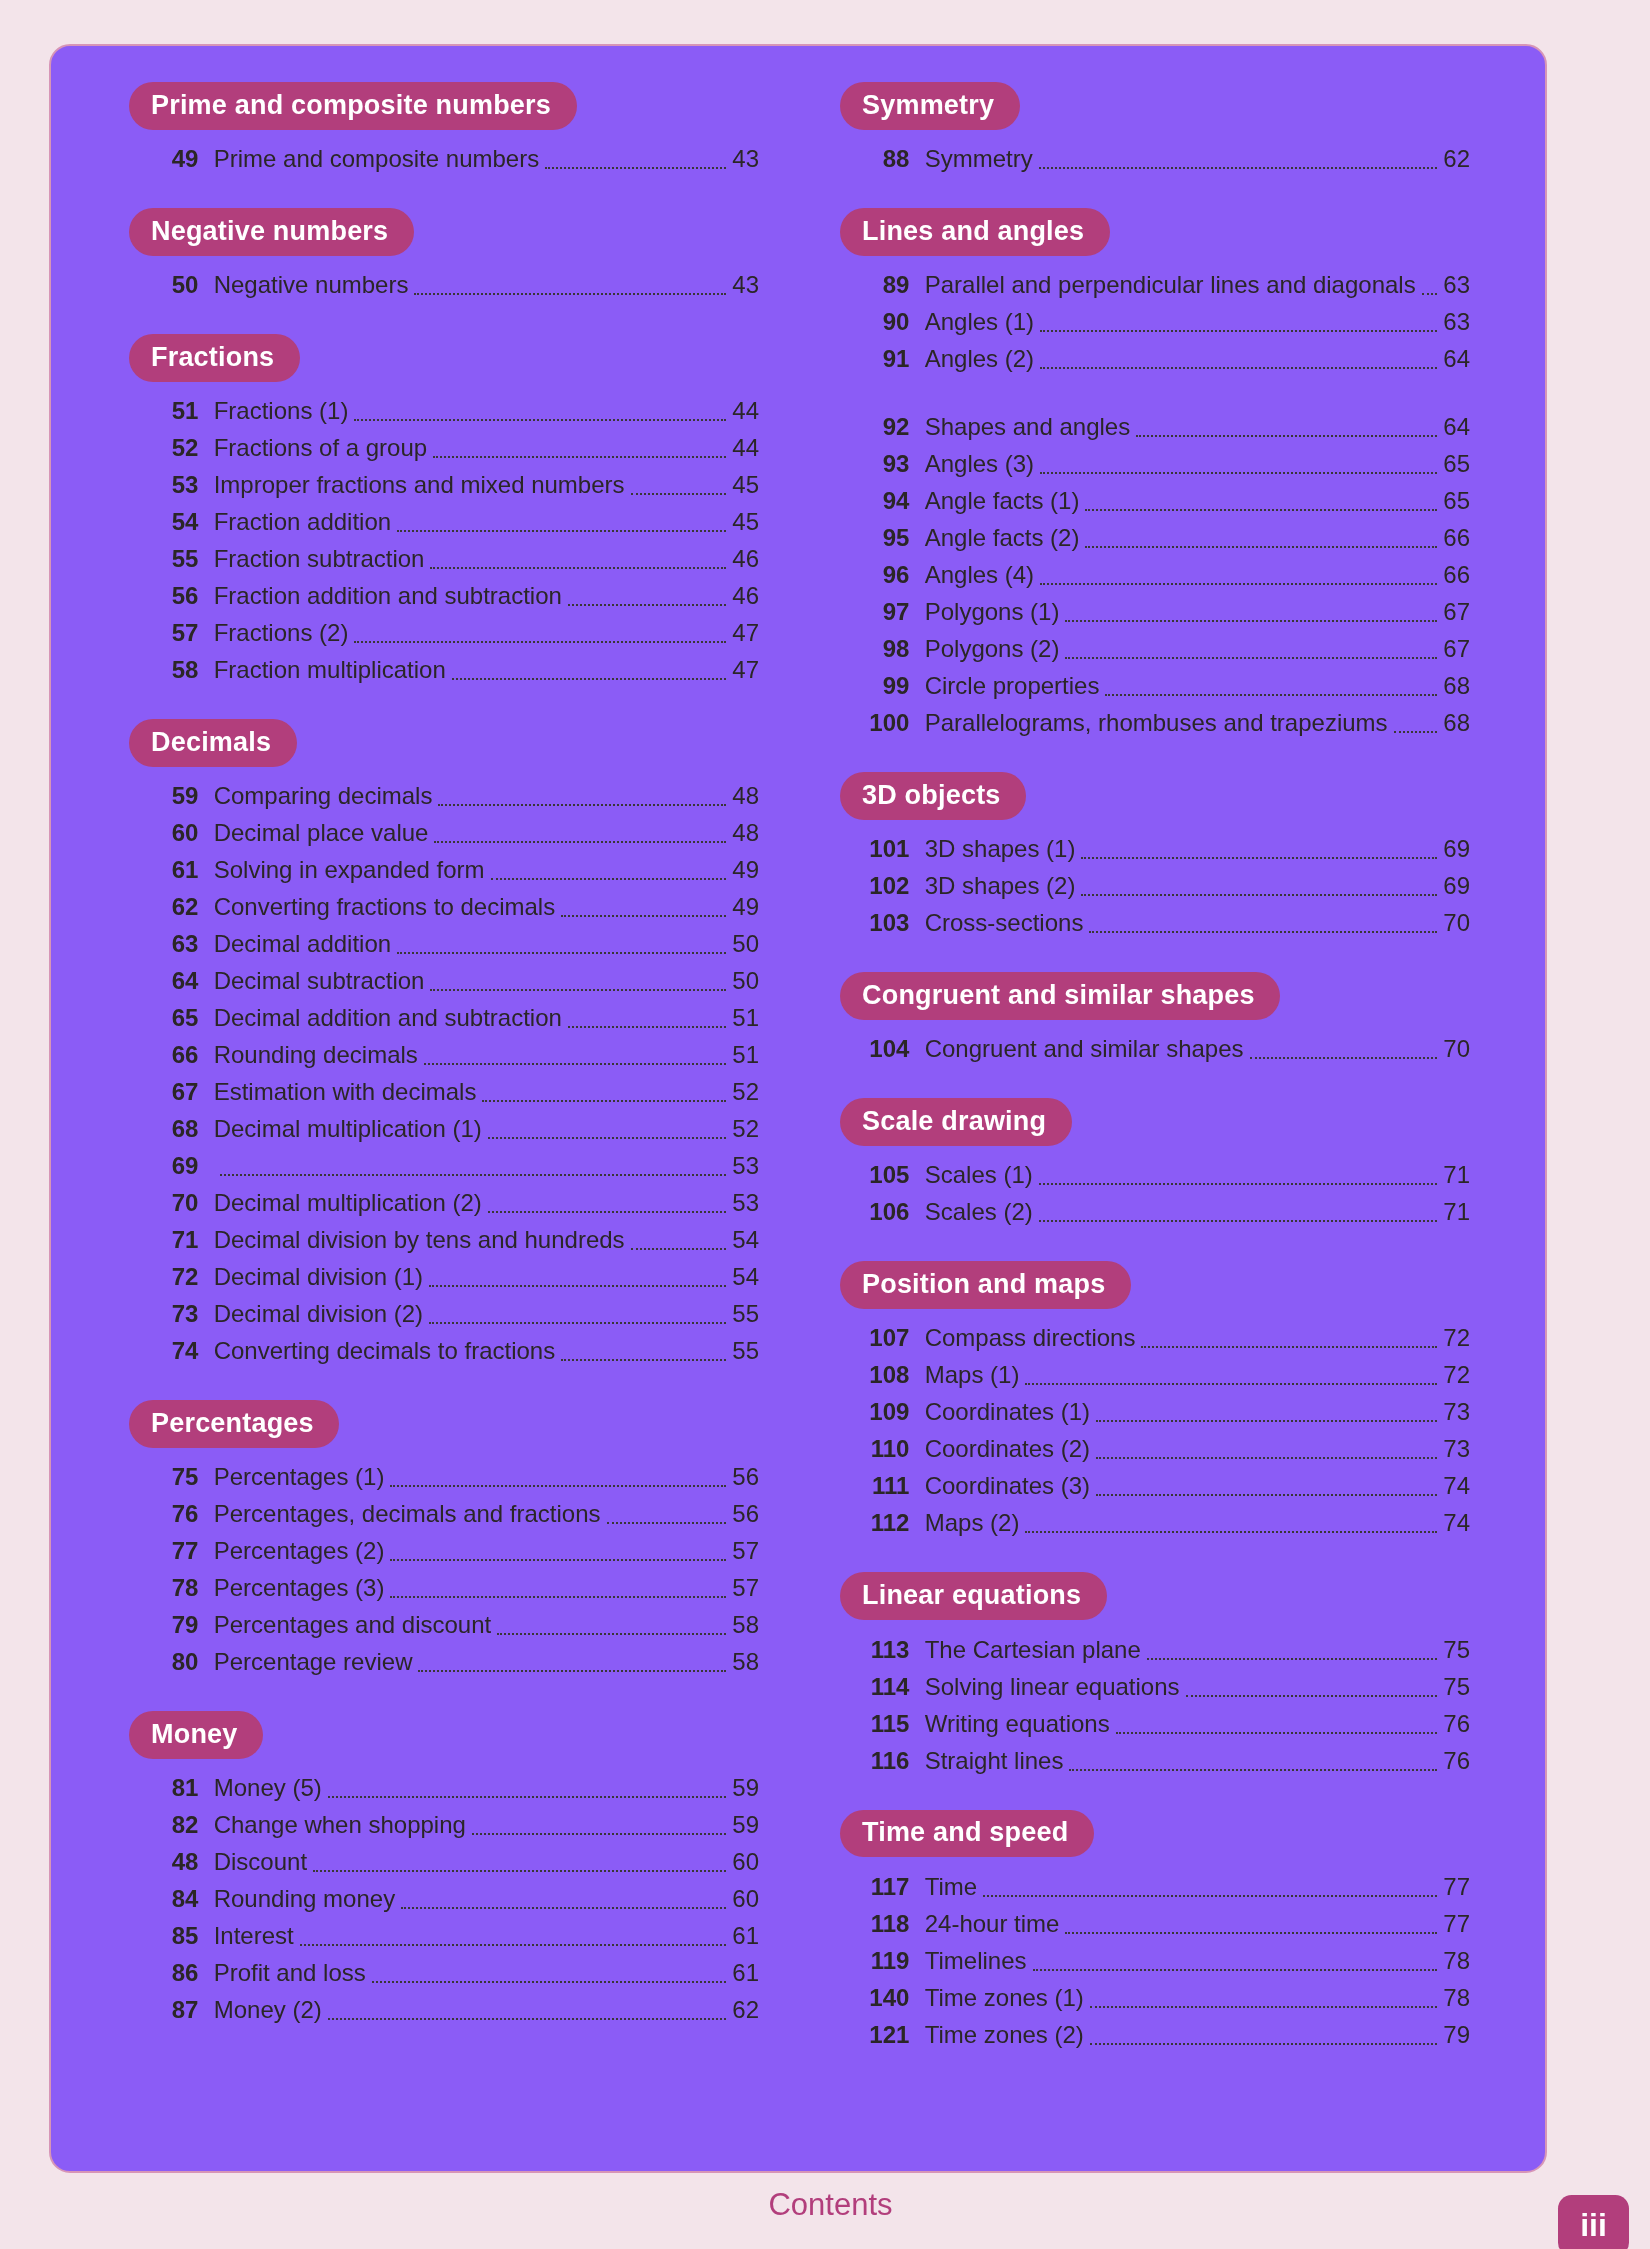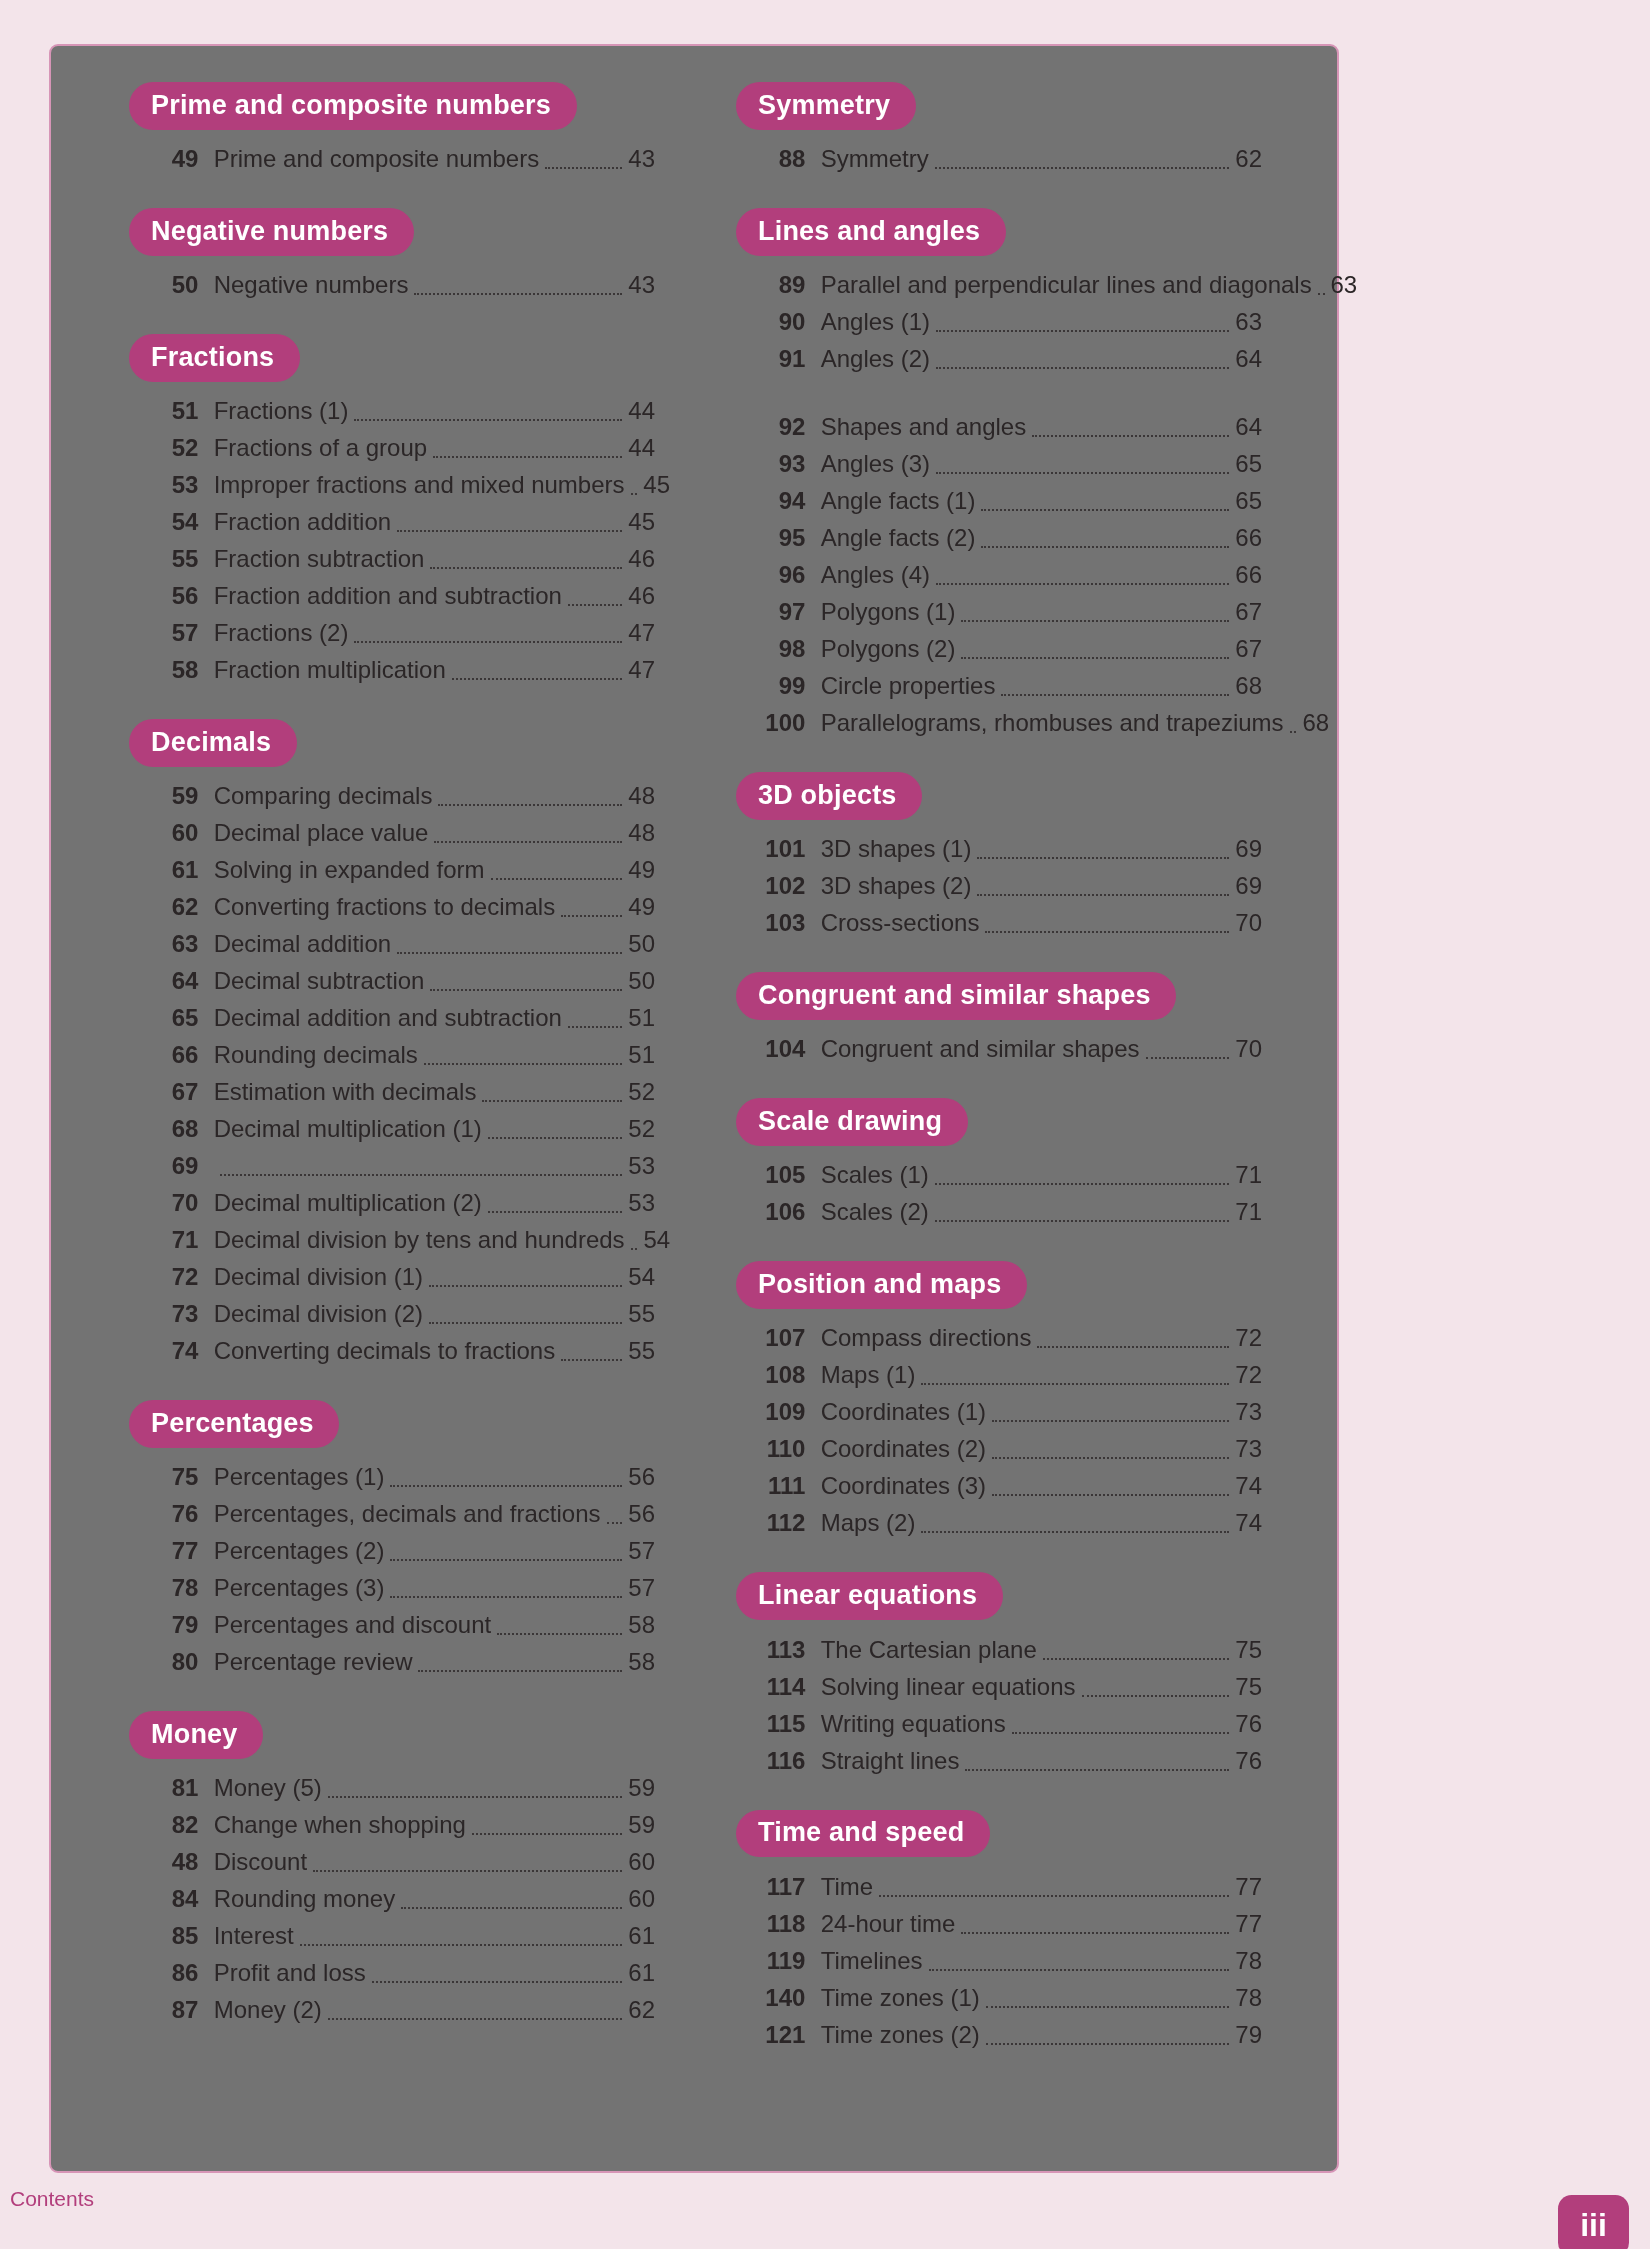--- a/index.html
+++ b/index.html
@@ -15,24 +15,24 @@
     width:1651px;height:2250px;
     background:var(--page-bg);
     font-family:"Liberation Sans", sans-serif;
     color:var(--text);
     position:relative;
     overflow:hidden;
   }
   .panel{
     position:absolute;
     left:49px;top:44px;
-    width:1290px;height:2129px;
-    background:#737373;
+    width:1498px;height:2129px;
+    background:#8b5cf6;
     border:2.5px solid var(--panel-border);
-    border-radius:9px;
+    border-radius:21px;
   }
   .cols{
     display:flex;
     gap:81px;
     padding:36px 75px 17px 78px;
     height:100%;
   }
   .col{flex:1;min-width:0;}
   .section{margin-bottom:31px;}
   .section:last-child{margin-bottom:0;}
@@ -75,22 +75,23 @@
     border-bottom:2.5px dotted var(--dots);
     margin:0 6px;
   }
   .page-num{
     flex:none;
   }
   .footer-label{
     position:absolute;
     left:10px;right:0;
     top:2187px;
+    text-align:center;
     color:var(--accent);
-    font-size:21px;
+    font-size:31px;
   }
   .folio{
     position:absolute;
     right:22px;
     top:2182px;
     width:71px;
     height:61px;
     background:var(--accent);
     color:#ffffff;
     font-size:32px;

